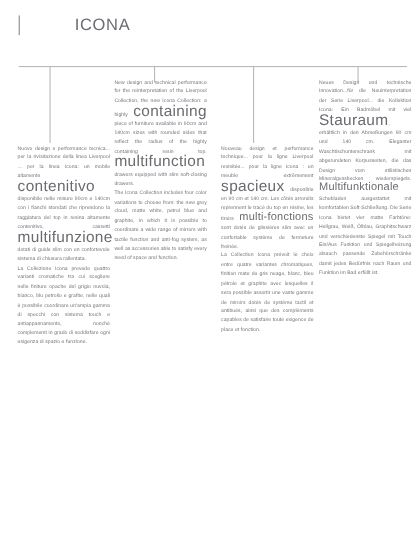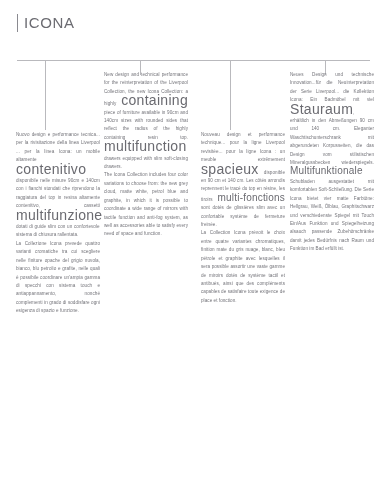--- a/index.html
+++ b/index.html
@@ -17,20 +17,21 @@
   }
 
   
   .title-block {
     position: absolute;
     left: 17px;
     top: 14px;
     display: flex;
     align-items: stretch;
     height: 18px;
+    gap: 44px;
   }
   .title-rule {
     width: 1px;
     background: #8a8a90;
     margin-right: 6px;
   }
   .title-text {
     font-size: 15px;
     letter-spacing: 0.6px;
     line-height: 18px;

